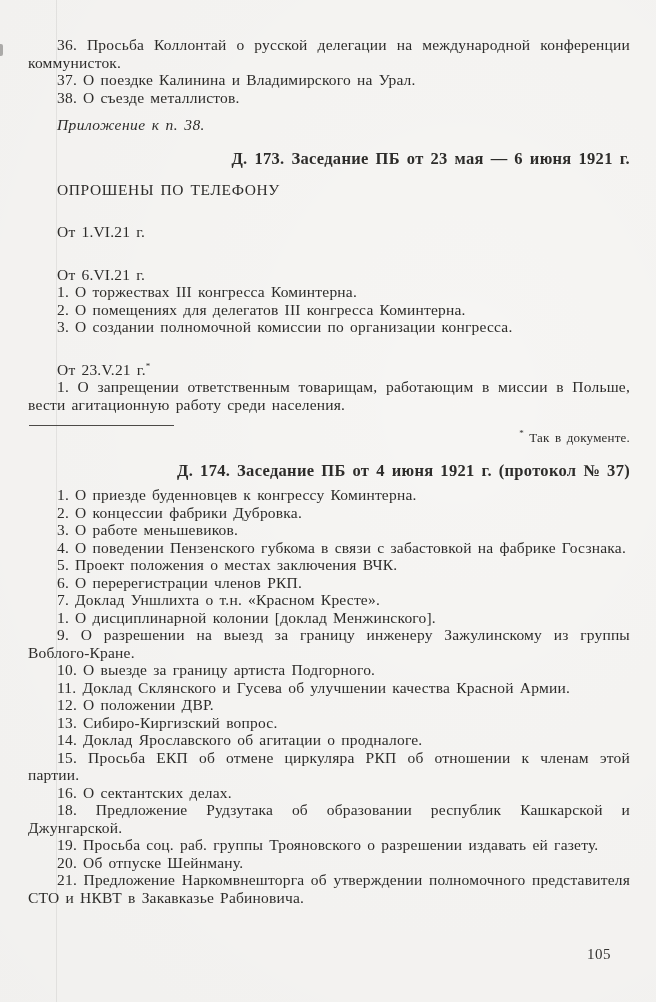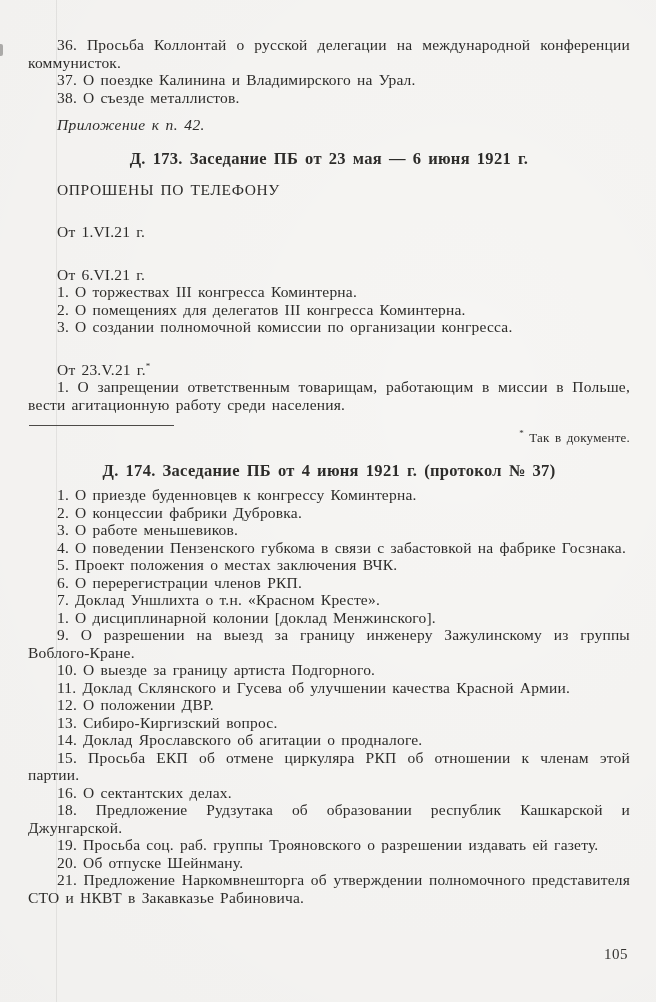--- a/index.html
+++ b/index.html
@@ -50,21 +50,21 @@
     letter-spacing: 0.4px;
   }
   .heading {
     margin: 14px 0 0 0;
     font-size: 16.5px;
     line-height: 21px;
     font-weight: bold;
     word-spacing: 2.5px;
     letter-spacing: 0.3px;
   }
-  .heading .hline { display: block; text-align: center; }
+  .heading .hline { display: block; text-align: right; }
   .subheading {
     margin-top: 12px;
     text-indent: 29px;
     letter-spacing: 0.6px;
   }
   sup.sup {
     font-size: 9px;
     line-height: 0;
     vertical-align: 6px;
     letter-spacing: 0;
@@ -82,21 +82,21 @@
     font-size: 13px;
     line-height: 16px;
     text-indent: 29px;
     text-align: right;
   }
   .sec-lines { margin-top: 0; }
   .sec174-items { margin-top: 5px; }
   .page-number {
     position: absolute;
     top: 946px;
-    right: 28px;
+    right: 45px;
     font-size: 15px;
     letter-spacing: 0.5px;
     color: #343330;
   }
   .edge-smudge {
     position: absolute;
     left: 0;
     top: 44px;
     width: 3px;
     height: 12px;
@@ -114,21 +114,21 @@
 
   <section>
     <div>
 
         <p class="item"><span>36. Просьба Коллонтай о русской делегации на международной конфе­ренции коммунисток.</span></p>
 
         <p class="item"><span>37. О поездке Калинина и Владимирского на Урал.</span></p>
 
         <p class="item"><span>38. О съезде металлистов.</span></p>
       </div>
-    <p class="note">Приложение к п. 42.</p>
+    <p class="note">Приложение к п. 38.</p>
   </section>
 
   <section>
     <h2 class="heading">
       <span>
         
       <span class="hline">Д. 173. Заседание ПБ от 23 мая — 6 июня 1921 г.</span></span>
     </h2>
     <p class="subheading">ОПРОШЕНЫ ПО ТЕЛЕФОНУ</p>
     <div class="sec-lines">

